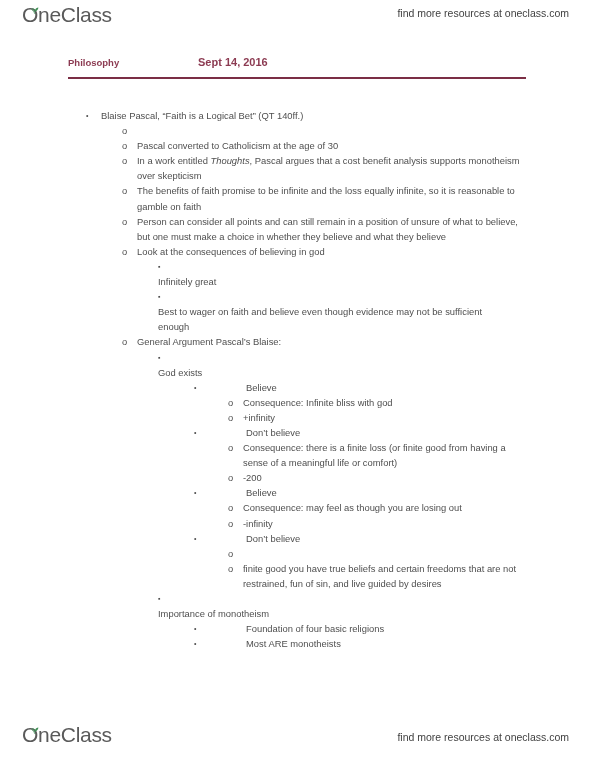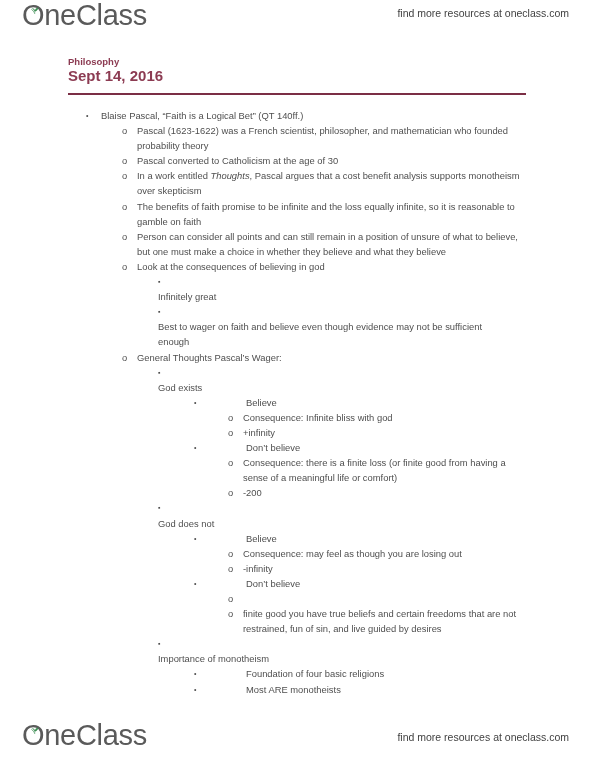--- a/index.html
+++ b/index.html
@@ -26,21 +26,21 @@
   }
   .brand {
     position: absolute;
     left: 22px;
     top: 2px;
     display: flex;
     align-items: flex-start;
   }
   .brand-logo-text {
     font-family: "Liberation Sans", sans-serif;
-    font-size: 29px;
+    font-size: 21px;
     letter-spacing: -0.3px;
     color: #5a5a5a;
     font-weight: 400;
     line-height: 26px;
     white-space: nowrap;
   }
   .brand-wrap { position: relative; }
   .brand-sprout {
     position: absolute;
     left: 8px;
@@ -60,31 +60,30 @@
   
   .title-block {
     position: absolute;
     left: 68px;
     top: 56px;
     width: 460px;
   }
   .title-row {
     display: flex;
     align-items: baseline;
-    flex-direction: column;
   }
   .course-title {
     font-size: 9.5px;
     font-weight: bold;
     color: #8c3b52;
     width: 130px;
     white-space: nowrap;
   }
   .course-date {
-    font-size: 15px;
+    font-size: 11px;
     font-weight: bold;
     color: #8c3b52;
     white-space: nowrap;
   }
   .title-rule {
     margin-top: 9px;
     width: 458px;
     height: 2px;
     background: #7b2e45;
   }
@@ -185,21 +184,20 @@
   <div class="title-rule"></div>
 </div>
 
 <div class="outline" id="outline">
     <div class="oline lvl1">
       <span class="obullet bullet-disc">•</span>
       <span class="otext">Blaise Pascal, “Faith is a Logical Bet” (QT 140ff.)</span>
     </div>
     <div class="oline lvl2">
       <span class="obullet bullet-circ">o</span>
-      <span class="otext">Pascal (1623-1622) was a French scientist, philosopher, and mathematician who founded probability theory</span>
     </div>
     <div class="oline lvl2">
       <span class="obullet bullet-circ">o</span>
       <span class="otext">Pascal converted to Catholicism at the age of 30</span>
     </div>
     <div class="oline lvl2">
       <span class="obullet bullet-circ">o</span>
       <span class="otext">In a work entitled <i>Thoughts</i>, Pascal argues that a cost benefit analysis supports monotheism over skepticism</span>
     </div>
     <div class="oline lvl2">
@@ -217,21 +215,21 @@
     <div class="oline lvl3">
       <span class="obullet bullet-sq">▪</span>
       <span class="otext">Infinitely great</span>
     </div>
     <div class="oline lvl3">
       <span class="obullet bullet-sq">▪</span>
       <span class="otext">Best to wager on faith and believe even though evidence may not be sufficient enough</span>
     </div>
     <div class="oline lvl2">
       <span class="obullet bullet-circ">o</span>
-      <span class="otext">General Thoughts Pascal’s Wager:</span>
+      <span class="otext">General Argument Pascal’s Blaise:</span>
     </div>
     <div class="oline lvl3">
       <span class="obullet bullet-sq">▪</span>
       <span class="otext">God exists</span>
     </div>
     <div class="oline lvl4">
       <span class="obullet bullet-disc">•</span>
       <span class="otext">Believe</span>
     </div>
     <div class="oline lvl5">
@@ -246,24 +244,20 @@
       <span class="obullet bullet-disc">•</span>
       <span class="otext">Don’t believe</span>
     </div>
     <div class="oline lvl5">
       <span class="obullet bullet-circ">o</span>
       <span class="otext">Consequence: there is a finite loss (or finite good from having a sense of a meaningful life or comfort)</span>
     </div>
     <div class="oline lvl5">
       <span class="obullet bullet-circ">o</span>
       <span class="otext">-200</span>
-    </div>
-    <div class="oline lvl3">
-      <span class="obullet bullet-sq">▪</span>
-      <span class="otext">God does not</span>
     </div>
     <div class="oline lvl4">
       <span class="obullet bullet-disc">•</span>
       <span class="otext">Believe</span>
     </div>
     <div class="oline lvl5">
       <span class="obullet bullet-circ">o</span>
       <span class="otext">Consequence: may feel as though you are losing out</span>
     </div>
     <div class="oline lvl5">

